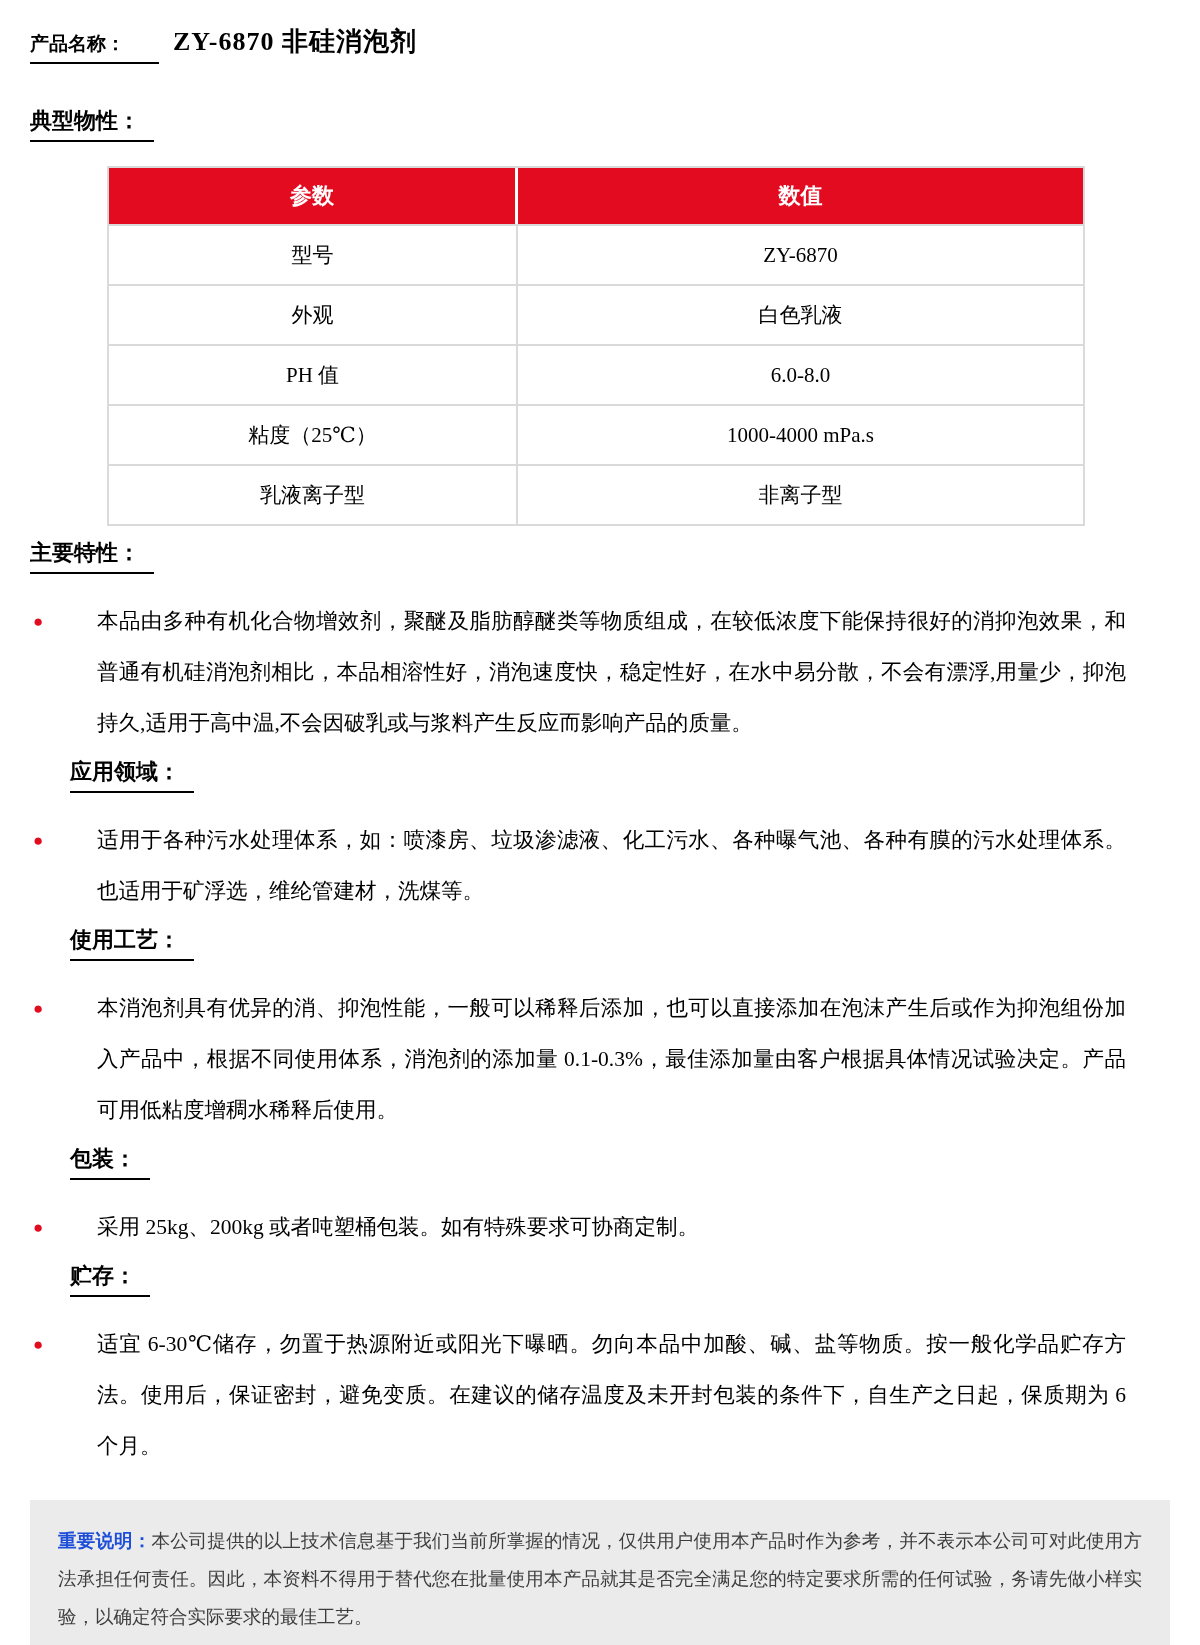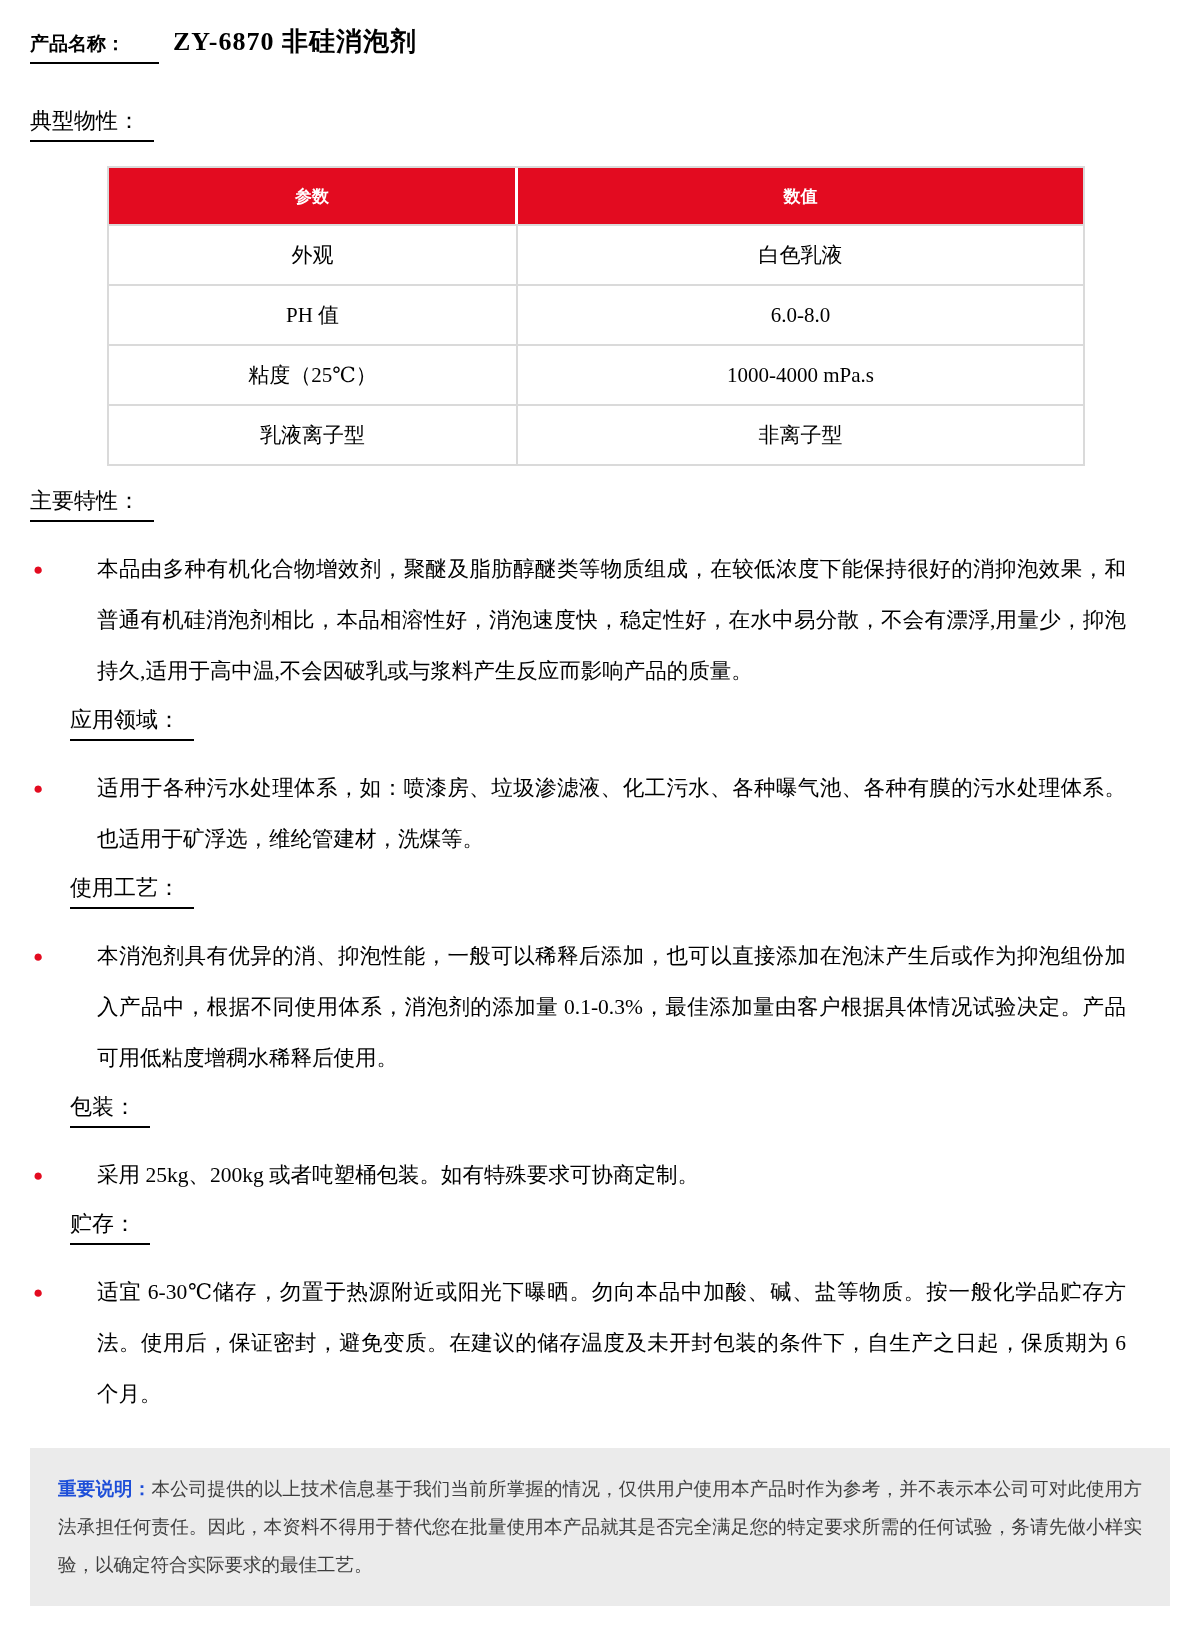--- a/index.html
+++ b/index.html
@@ -30,40 +30,40 @@
     font-weight: bold;
     margin-left: 10px;
     letter-spacing: 1px;
     vertical-align: baseline;
   }
 
   
   .section-label {
     display: inline-block;
     font-size: 22px;
-    font-weight: normal;
+    font-weight: bold;
     border-bottom: 2px solid #000;
     padding: 0 14px 4px 0;
   }
   .mt-props { margin-top: 42px; }
-  .mt-after-table { margin-top: 20px; }
+  .mt-after-table { margin-top: 12px; }
   .mt-after-para { margin-top: 8px; margin-left: 40px; }
 
   
   .props-table {
     width: 978px;
     margin: 24px 0 0 77px;
     border-collapse: separate;
     border-spacing: 0;
     border: 2px solid #DADADA;
   }
   .props-table th {
     background: #E30B20;
     color: #ffffff;
-    font-size: 17px;
+    font-size: 22px;
     font-weight: bold;
     height: 54px;
     text-align: center;
   }
   .props-table th:first-child { width: 42%; border-right: 3px solid #ffffff; }
   .props-table td {
     height: 56px;
     text-align: center;
     font-size: 21px;
     border-top: 2px solid #DADADA;
@@ -115,20 +115,24 @@
 
 <table class="props-table">
   <thead>
     <tr>
       <th>参数</th>
       <th>数值</th>
     </tr>
   </thead>
   <tbody>
     <tr>
+      <td>型号</td>
+      <td>ZY-6870</td>
+    </tr>
+    <tr>
       <td>外观</td>
       <td>白色乳液</td>
     </tr>
     <tr>
       <td>PH 值</td>
       <td>6.0-8.0</td>
     </tr>
     <tr>
       <td>粘度（25℃）</td>
       <td>1000-4000 mPa.s</td>

